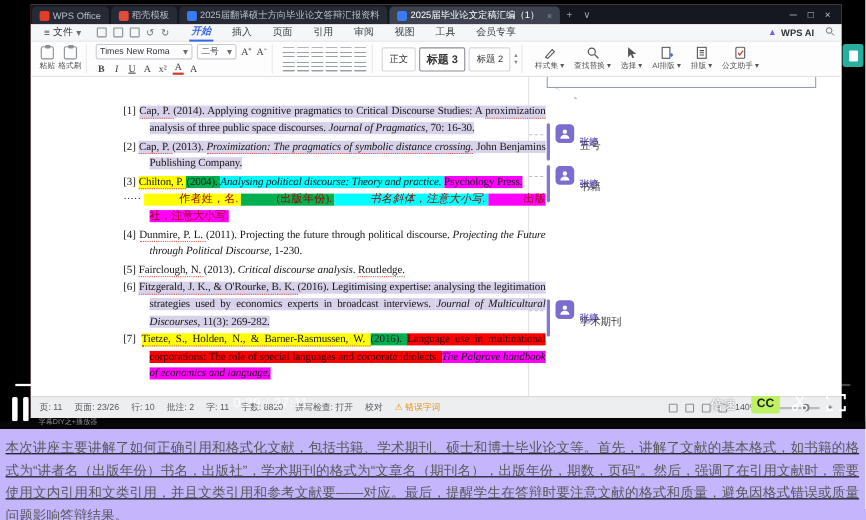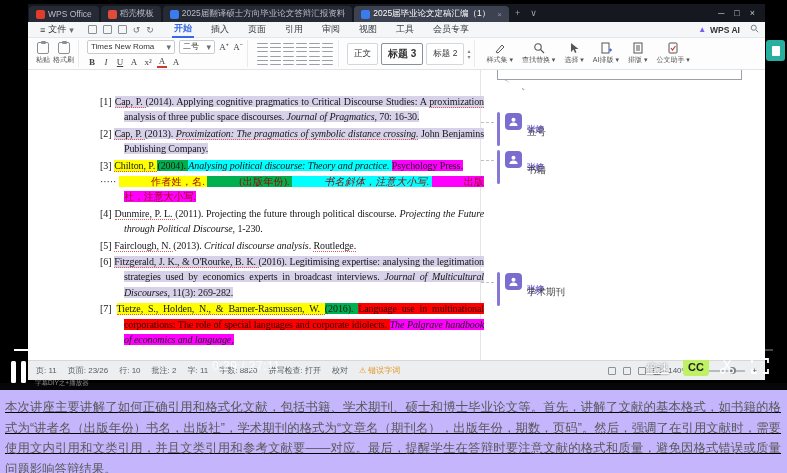--- a/index.html
+++ b/index.html
@@ -26,21 +26,21 @@
   .winctl{margin-left:auto;display:flex;align-items:center;gap:10px;padding:0 10px;color:#c2c6cf;font-size:9px;}
 
   
   .menubar{height:16px;background:#f4f6f8;display:flex;align-items:center;font-size:9px;color:#3a3f45;padding:0 6px;flex:0 0 auto;border-bottom:1px solid #e4e6e9;}
   .filebtn{display:flex;align-items:center;gap:3px;padding:0 6px;color:#333;}
   .qicons{display:flex;align-items:center;gap:6px;margin:0 8px;color:#6a7077;}
   .qico{width:9px;height:9px;border:1px solid #8a9097;border-radius:1px;display:inline-block;}
   .qar{font-size:9px;color:#6a7077;}
   .menus{display:flex;align-items:center;gap:15px;margin-left:10px;}
   .menu-item{padding:1px 2px;color:#3a3f45;}
-  .menu-item.active{color:#3468e8;border-bottom:2px solid #3468e8;font-weight:bold;}
+  .menu-item.active{color:#3468e8;border-bottom:2px solid #3468e8;font-weight:bold;font-style:italic;}
   .aibox{margin-left:auto;display:flex;align-items:center;gap:4px;color:#333;font-weight:bold;font-size:8.5px;}
   .ailogo{color:#7a5cf0;font-size:8px;}
 
   
   .ribbon{position:relative;z-index:2;height:32px;background:#fdfdfd;border-bottom:1px solid #e1e3e6;display:flex;align-items:stretch;padding:2px 4px;gap:4px;flex:0 0 auto;}
   .grp{display:flex;align-items:center;border-right:1px solid #e8eaec;padding:0 4px;gap:3px;}
   .vcol{display:flex;flex-direction:column;align-items:center;justify-content:center;gap:1px;}
   .biglbl{font-size:7px;color:#555;white-space:nowrap;}
   .cico{width:12px;height:12px;border:1px solid #8a9097;border-radius:2px;position:relative;}
   .cico:after{content:"";position:absolute;left:3px;top:-2px;width:5px;height:3px;background:#8a9097;border-radius:1px;}
@@ -59,21 +59,21 @@
   .stylebox.active{border:1px solid #8a9097;font-weight:bold;font-size:10px;}
   .g-ar{display:flex;flex-direction:column;font-size:6px;color:#888;line-height:6px;}
   .tool{display:flex;flex-direction:column;align-items:center;justify-content:center;gap:1px;padding:0 3px;}
   .tool svg{display:block;}
   .tealbtn{position:absolute;left:766px;top:40px;width:19px;height:21px;background:#27b0a0;border-radius:3px;display:flex;align-items:center;justify-content:center;}
   .tealbtn i{display:block;width:8px;height:10px;background:#fff;border-radius:1px;}
 
   
   .docarea{position:relative;flex:1 1 auto;background:#fff;overflow:hidden;z-index:1;}
   .pagedivider{position:absolute;left:452px;top:0;bottom:0;width:1px;background:#e3e3e8;}
-  .refs{position:absolute;left:72px;top:24px;width:384px;font-family:"Liberation Serif",serif;font-size:10px;line-height:15.4px;color:#161616;text-align:justify;letter-spacing:-0.1px;}
+  .refs{position:absolute;left:84px;top:24px;width:384px;font-family:"Liberation Serif",serif;font-size:10px;line-height:15.4px;color:#161616;text-align:justify;letter-spacing:-0.1px;}
   .ref{margin:0 0 1px 0;padding-left:24px;text-indent:-24px;}
   .ref .num{letter-spacing:0;}
   .lav{background:#d7d2e9;}
   .y{background:#ffff00;}
   .g{background:#00b050;}
   .c{background:#00ffff;}
   .m{background:#ff00ff;}
   .r{background:#ff0000;}
   .i{font-style:italic;}
   .sp{border-bottom:1px dotted #e05a4d;}
@@ -103,21 +103,21 @@
   .zslider i{position:absolute;left:22px;top:-2.5px;width:7px;height:7px;border-radius:50%;background:#7d8288;}
 
   
   .subtitle{position:absolute;left:292px;top:316px;height:23px;background:rgba(62,62,62,0.84);color:#fff;font-size:13px;font-weight:bold;display:flex;align-items:center;padding:0 10px;letter-spacing:0.5px;border-radius:2px;white-space:nowrap;}
   .progress{position:absolute;left:14px;right:14px;top:349px;height:2px;background:rgba(255,255,255,0.28);}
   .progress .played{position:absolute;left:0;top:0;height:2px;width:66px;background:#fff;}
   .progress .handle{position:absolute;left:62px;top:-3.5px;width:9px;height:9px;border-radius:50%;background:#fff;}
   .pausebtn{position:absolute;left:11px;top:361px;display:flex;gap:5px;}
   .pausebtn i{display:block;width:5px;height:22px;background:#fff;border-radius:1.5px;}
   .ptime{position:absolute;left:212px;top:359px;font-size:12px;color:rgba(255,255,255,0.88);letter-spacing:0.5px;}
-  .pspeed{position:absolute;left:646px;top:361px;font-size:11.5px;color:#fff;text-shadow:0 0 2px rgba(0,0,0,.6);text-decoration:underline;}
+  .pspeed{position:absolute;left:646px;top:361px;font-size:11.5px;color:#fff;text-shadow:0 0 2px rgba(0,0,0,.6);}
   .ccbtn{position:absolute;left:683px;top:357px;width:26px;height:19px;background:#bef264;border-radius:3px;color:#222;font-weight:bold;font-size:11px;display:flex;align-items:center;justify-content:center;}
   .cutbtn{position:absolute;left:719px;top:359px;}
   .fsbtn{position:absolute;left:750px;top:357px;}
   .bstrip{position:absolute;left:0;right:0;bottom:0;height:7px;background:#070707;}
   .watermark{position:absolute;left:35px;top:379px;font-size:6.5px;color:#8d8d8d;}
 
   
   .desc{position:absolute;left:0;top:390px;width:787px;height:83px;background:#c4b5fd;padding:7px 6px 0 5px;text-decoration:underline;}
   .desc p{margin:0;font-size:12.4px;line-height:20.5px;color:#595959;text-align:justify;}
 </style>

